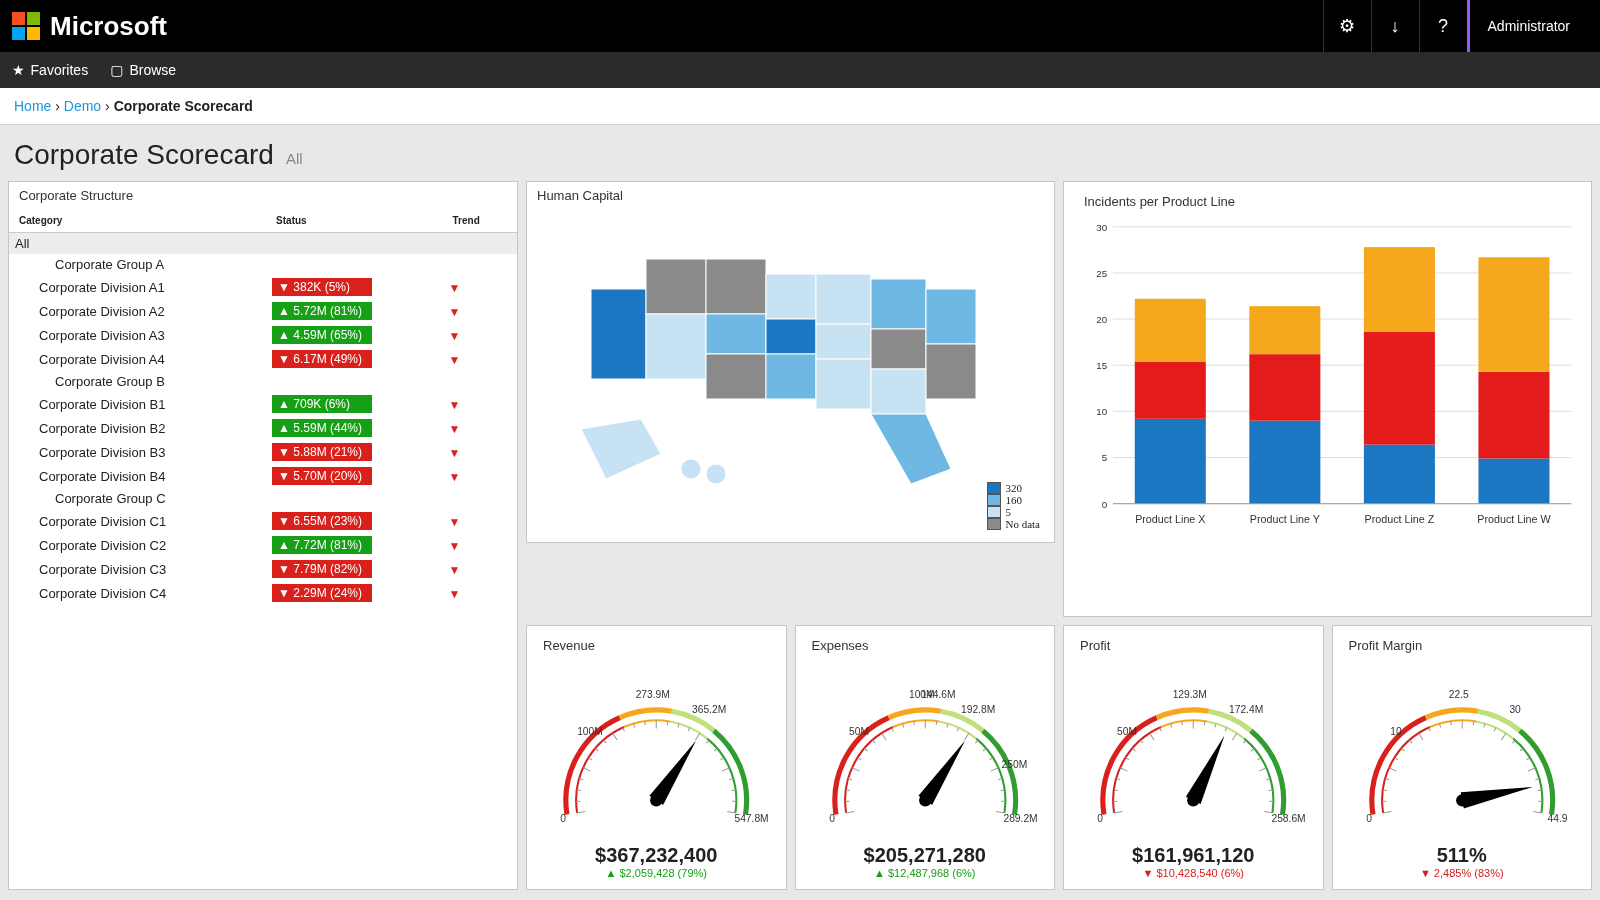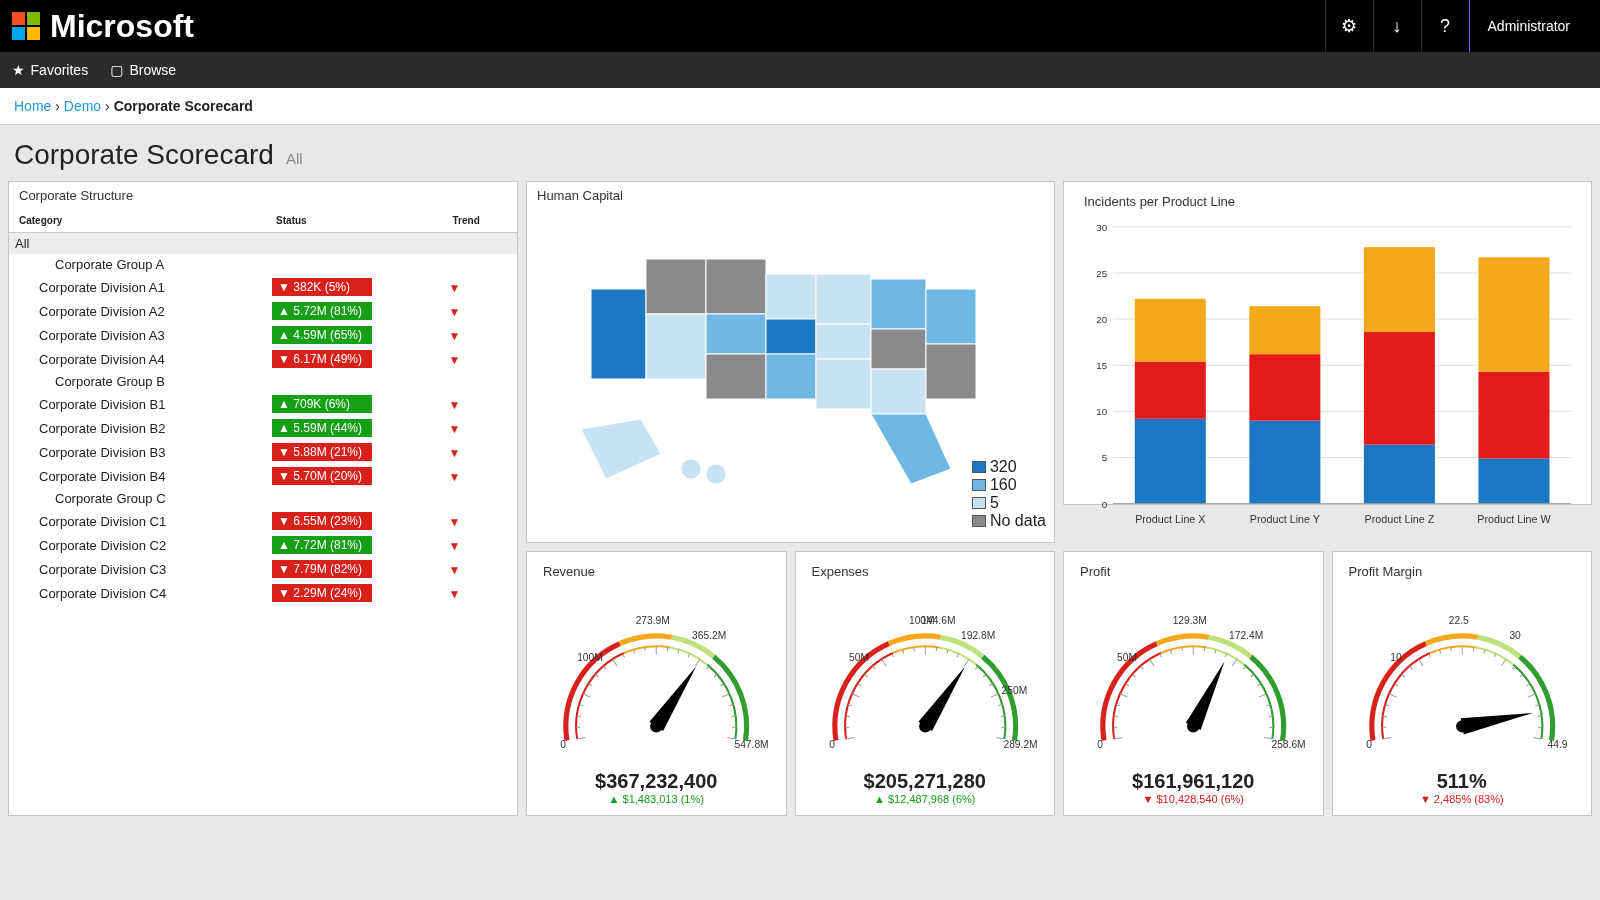--- a/index.html
+++ b/index.html
@@ -1,24 +1,24 @@
 <!DOCTYPE html>
 <html><head>
 <meta charset="utf-8">
 <style>
 * { margin: 0; padding: 0; box-sizing: border-box; }
 body { font-family: "Segoe UI", Arial, sans-serif; font-size: 13px; color: #222; background: #e8e8e8; width: 1600px; height: 900px; overflow: hidden; }
 
 .topbar { background: #000; height: 52px; display: flex; align-items: center; padding: 0 12px; }
 .ms-logo { width: 28px; height: 28px; display: grid; grid-template: 1fr 1fr / 1fr 1fr; gap: 2px; margin-right: 10px; }
 .ms-logo span:nth-child(1){background:#f25022}.ms-logo span:nth-child(2){background:#7fba00}.ms-logo span:nth-child(3){background:#00a4ef}.ms-logo span:nth-child(4){background:#ffb900}
-.ms-word { color:#fff; font-size:32px; font-weight:600; }
+.ms-word { color:#fff; font-size:26px; font-weight:600; }
 .top-spacer { flex:1; }
 .top-btn { width:48px; height:52px; display:flex; align-items:center; justify-content:center; border-left:1px solid #333; color:#fff; font-size:18px; }
-.top-user { padding:0 18px; color:#fff; font-size:14px; border-left:1px solid #8b5cf6; line-height:52px; }
+.top-user { padding:0 18px; color:#fff; font-size:14px; border-left:3px solid #8b5cf6; line-height:52px; }
 
 .navbar { background:#2b2b2b; height:36px; display:flex; align-items:center; padding:0 12px; gap:22px; color:#fff; font-size:14px; }
 .nav-item { display:flex; align-items:center; gap:6px; }
 
 .crumbs { background:#fff; padding:10px 14px; font-size:14px; border-bottom:1px solid #ccc; }
 .crumbs a { color:#2196d6; text-decoration:none; }
 .crumbs b { color:#222; }
 
 .page-title { background:#e8e8e8; padding:14px 14px 10px; font-size:28px; font-weight:400; display:flex; align-items:baseline; gap:12px; }
 .page-title .sub { color:#888; font-size:15px; }
@@ -40,25 +40,25 @@
 .tri { color:#d9201b; font-size:12px; }
 .tri.down::before { content:"▼"; }
 
 
 .right-col { display:flex; flex-direction:column; gap:8px;align-items:center; }
 .top-row { display:grid; grid-template-columns:1fr 1fr; gap:8px; }
 .gauge-row { display:grid; grid-template-columns:repeat(4,1fr); gap:8px; }
 
 .map-wrap { height:362px; position:relative; }
 .map-svg { display:block; margin:0 auto; }
-.legend { position:absolute; right:8px; bottom:12px; font-size:16px; }
+.legend { position:absolute; right:14px; bottom:12px; font-size:11px;font-family:Liberation Serif, serif; }
 .legend div { display:flex; align-items:center; gap:4px; }
 .legend i { width:14px; height:12px; border:1px solid #555; display:inline-block; }
 
-.barchart { height:324px; padding:6px 10px 10px; }
+.barchart { height:436px; padding:6px 10px 10px; }
 .bar-svg { width:100%; height:320px; }
 .bar-axis-label { font-size:11px; fill:#333; text-anchor:middle; }
 
 .gauge { padding:6px 6px 10px; }
 .gauge svg { width:100%; height:180px; }
 .gauge-val { text-align:center; font-size:20px; font-weight:700; margin-top:2px; }
 .gauge-delta { text-align:center; font-size:11px; }
 .gauge-delta.up { color:#15a015 }
 .gauge-delta.down { color:#d9201b }
 .glabel { font-size:10px; fill:#333; }
@@ -323,21 +323,21 @@
             <line x1="197.3326991871572" y1="119.81895700683599" x2="193.36691974166197" y2="120.3410617757162" stroke="#999" stroke-width="1"></line>
             <line x1="197.99331755077253" y1="131.02098845456484" x2="193.99366024047652" y2="130.96863007227947" stroke="#999" stroke-width="1"></line>
             <line x1="197.03969056642075" y1="142.201888273138" x2="189.13818384165964" y2="140.95041255281615" stroke="#999" stroke-width="1"></line>
             <polygon points="126.65873019072531,134.43410782989355 113.34126980927469,125.56589217010645 158.79844351156862,71.73611083115358" fill="#000"></polygon>
             <circle cx="120" cy="130" r="6" fill="#000"></circle>
             <text x="29.206542621676505" y="151.3305775739426" class="glabel" text-anchor="middle">0</text>
             <text x="212.7934573783235" y="151.33057757394263" class="glabel" text-anchor="middle">547.8M</text>
             <text x="55.48021537119696" y="66.35409126364199" class="glabel" text-anchor="middle">100M</text>
             <text x="116.61403714530172" y="30.058511061212656" class="glabel" text-anchor="middle">273.9M</text>
             <text x="171.467113736207" y="44.60254078412021" class="glabel" text-anchor="middle">365.2M</text>
-          </svg><div class="gauge-val">$367,232,400</div><div class="gauge-delta up">▲ $1,483,013 (1%)</div></div>
+          </svg><div class="gauge-val">$367,232,400</div><div class="gauge-delta up">▲ $2,059,428 (79%)</div></div>
         <div class="panel gauge"><h3>Expenses</h3><svg viewBox="0 0 240 160">
             <path d="M 33.08342602762788 143.76623292354031 A 88 88 0 0 1 84.5442336571977 49.45877680935925" stroke="#d9201b" stroke-width="5" fill="none"></path>
             <path d="M 42.960309433579255 142.201888273138 A 78 78 0 0 1 88.57329801433431 58.61118853556843" stroke="#d9201b" stroke-width="2" fill="none"></path>
             <path d="M 84.5442336571977 49.45877680935925 A 88 88 0 0 1 135.12976082458806 43.3103792983799" stroke="#f6a81c" stroke-width="5" fill="none"></path>
             <path d="M 88.57329801433431 58.61118853556843 A 78 78 0 0 1 133.41046982179395 53.16147255992763" stroke="#f6a81c" stroke-width="2" fill="none"></path>
             <path d="M 135.12976082458806 43.3103792983799 A 88 88 0 0 1 176.09331109788468 62.19483463573053" stroke="#bfe07a" stroke-width="5" fill="none"></path>
             <path d="M 133.41046982179395 53.16147255992763 A 78 78 0 0 1 169.71907120039776 69.89996706348842" stroke="#bfe07a" stroke-width="2" fill="none"></path>
             <path d="M 176.09331109788468 62.19483463573053 A 88 88 0 0 1 206.91657397237213 143.76623292354031" stroke="#2f9e2f" stroke-width="5" fill="none"></path>
             <path d="M 169.71907120039776 69.89996706348842 A 78 78 0 0 1 197.03969056642075 142.201888273138" stroke="#2f9e2f" stroke-width="2" fill="none"></path>
             <line x1="42.960309433579255" y1="142.201888273138" x2="50.86181615834036" y2="140.95041255281615" stroke="#999" stroke-width="1"></line>

